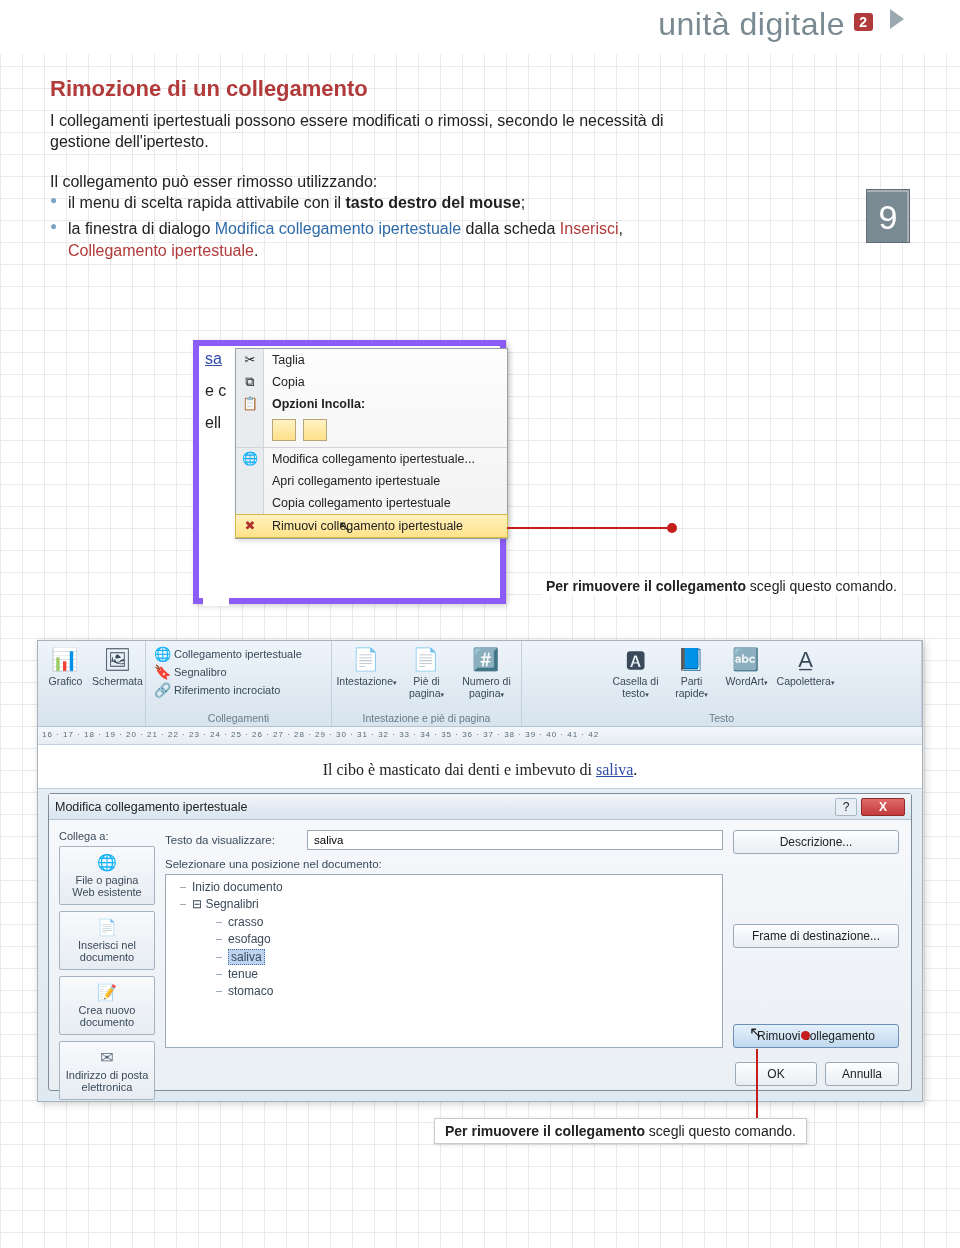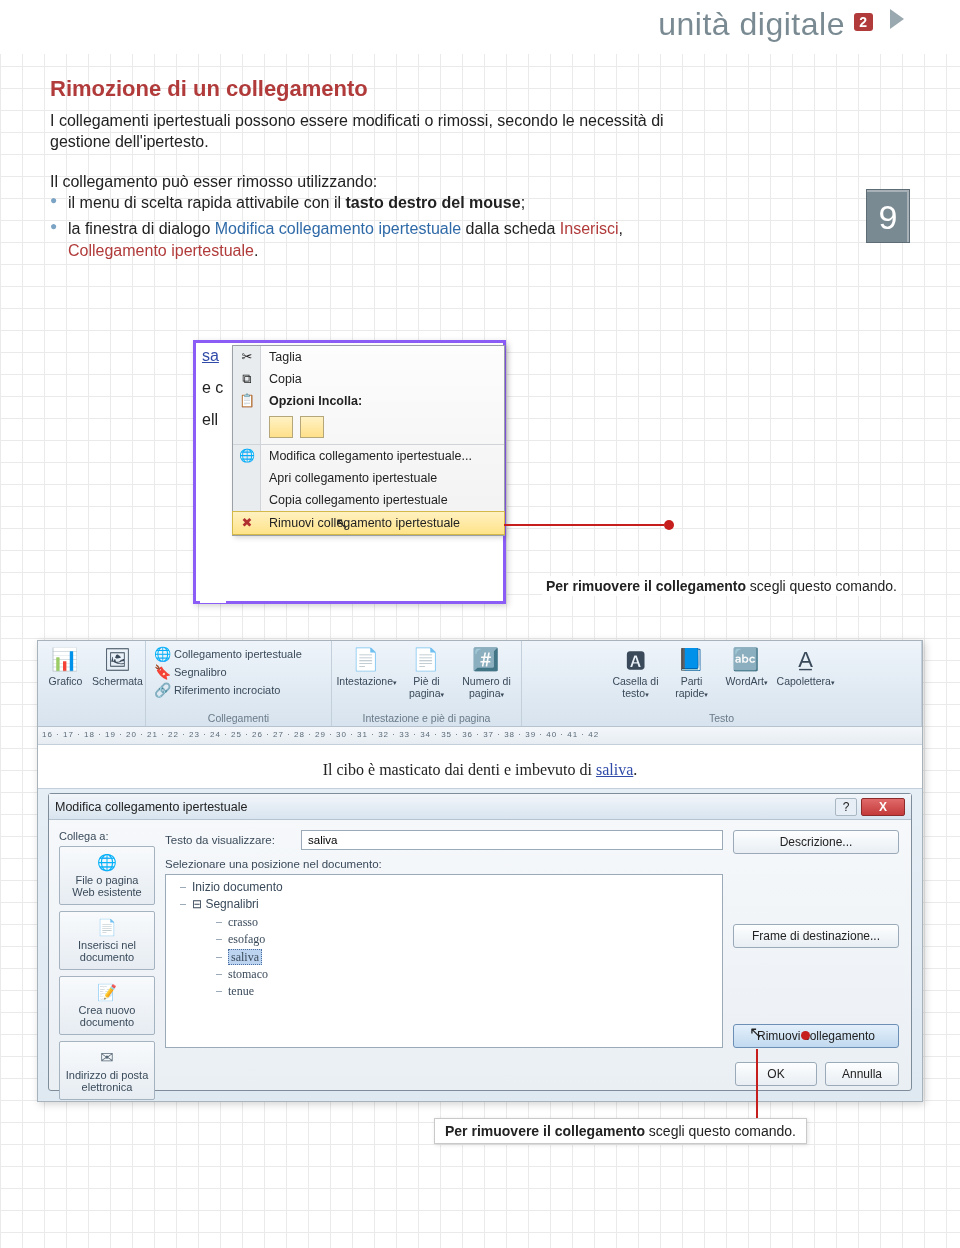--- a/index.html
+++ b/index.html
@@ -87,21 +87,21 @@
   .red { color: #b13a3a; }
 
   
   .shot1 {
     position: absolute;
     left: 193px;
     top: 340px;
     width: 313px;
     height: 264px;
     background: #fff;
-    border: 3px solid #8b5cf6;
+    border: 6px solid #8b5cf6;
     box-shadow: 2px 2px 6px rgba(0,0,0,0.18);
   }
   .doc-strip {
     position: absolute;
     left: 4px; top: 4px;
     width: 26px;
     height: 256px;
     background: #fff;
     font-size: 12px;
     color: #2f4aa8;
@@ -317,21 +317,21 @@
     margin-bottom:6px;
   }
   .dlg-left-btn .ico { display:block;font-size:16px;margin-bottom:2px;color:#5a6a78; }
   .dlg-mid {
     flex:1;
     font-size:11.5px;
     color:#3a4a5a;
     display:flex;
     flex-direction:column;
   }
-  .dlg-row { display:flex; align-items:center; gap:16px; margin-bottom:8px; }
+  .dlg-row { display:flex; align-items:center; gap:22px; margin-bottom:8px; }
   .dlg-row label { width: 120px; }
   .dlg-input {
     flex:1;
     height:20px;
     border:1px solid #9aaab8;
     background:#fff;
     padding:2px 6px;
     font-size:11.5px;
   }
   .tree {
@@ -568,26 +568,26 @@
 
         <div class="dlg-mid">
           <div class="dlg-row">
             <label>Testo da visualizzare:</label>
             <input class="dlg-input" value="saliva" style="">
           </div>
           <div style="margin-bottom:4px;">Selezionare una posizione nel documento:</div>
           <div class="tree">
             <div class="node">Inizio documento</div>
             <div class="node">⊟ <span>Segnalibri</span></div>
-            <div style="padding-left:36px;font-family:Liberation Serif, serif;">
+            <div style="padding-left:36px;">
               <div class="node">crasso</div>
               <div class="node">esofago</div>
               <div class="node"><span class="sel">saliva</span></div>
+              <div class="node">tenue</div>
               <div class="node">stomaco</div>
-              <div class="node">tenue</div>
             </div>
           </div>
         </div>
 
         <div class="dlg-right">
           <div class="dlg-btn">Descrizione...</div>
           <div style="flex:0 0 54px;"></div>
           <div class="dlg-btn">Frame di destinazione...</div>
           <div style="flex:1;"></div>
           <div class="dlg-btn primary">Rimuovi collegamento</div>

